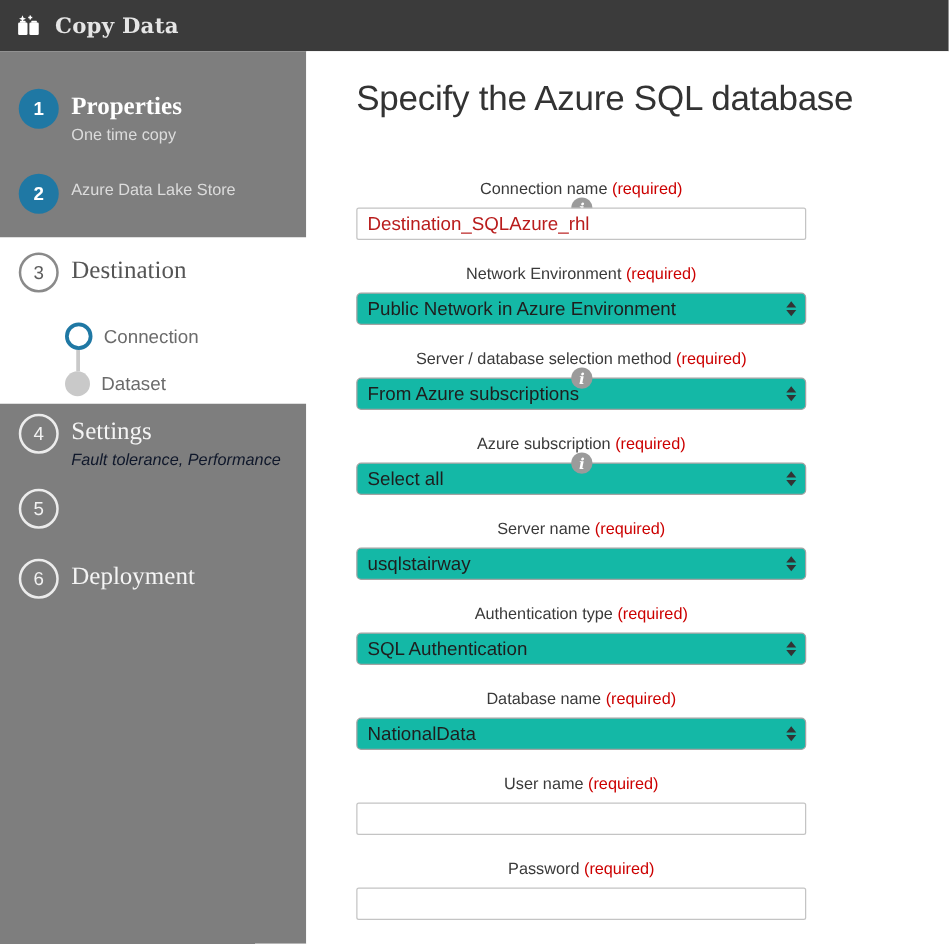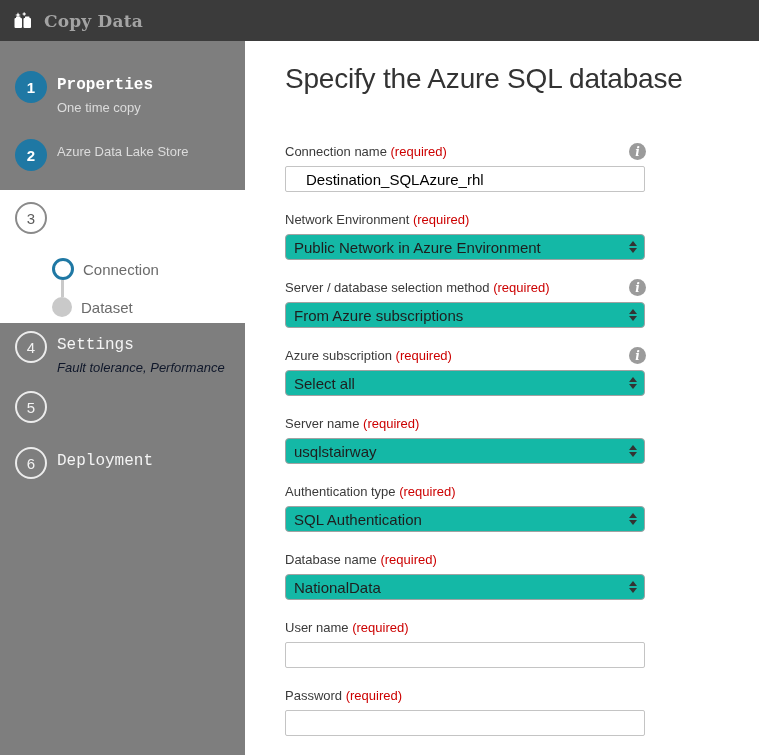--- a/index.html
+++ b/index.html
@@ -12,21 +12,21 @@
   }
 
   
   .topbar {
     position:absolute; top:0; left:0; width:759px; height:41px;
     background:#3b3b3b; display:flex; align-items:center; padding-left:10px;
   }
   .topbar .app-icon { width:26px; height:26px; margin-right:8px; display:flex; align-items:center; justify-content:center; }
   .topbar .app-title {
     font-family:"DejaVu Serif","Liberation Serif",serif;
-    color:#a3a3a3; font-size:17px; font-weight:600; letter-spacing:0.2px;
+    color:#e5e5e5; font-size:17px; font-weight:600; letter-spacing:0.2px;
   }
 
   
   .sidebar { position:absolute; top:41px; left:0; width:245px; bottom:0; display:flex; flex-direction:column; }
   .band { width:100%; }
   .band.gray { background:#7e7e7e; }
   .band.white { background:#ffffff; }
   .band-1 { height:149px; padding-top:30px; }
   .band-2 { height:133px; padding-top:12px; }
   .band-3 { flex:1; padding-top:8px; }
@@ -36,22 +36,22 @@
     width:32px; height:32px; border-radius:50%; flex:0 0 32px;
     display:flex; align-items:center; justify-content:center;
     font-size:15px;
   }
   .step.done .circle { background:#1f78a4; color:#ffffff; font-weight:600; }
   .step.current .circle { background:transparent; border:2px solid #8a8a8a; color:#5c5c5c; }
   .step.upcoming .circle { background:transparent; border:2px solid rgba(255,255,255,0.85); color:#f2f2f2; }
 
   .step .step-text { margin-left:10px; padding-top:2px; }
   .step .step-title {
-    font-family:Liberation Mono, monospace;
-    font-size:16px; line-height:24px;
+    font-family:Liberation Serif, serif;
+    font-size:20px; line-height:24px;
   }
   .step.done .step-title { color:#ffffff; font-weight:bold; }
   .step.current .step-title { color:#555555; font-weight:normal; }
   .step.upcoming .step-title { color:#f4f4f4; font-weight:normal; }
   .step .step-subtitle { font-size:13px; line-height:17px; margin-top:2px; }
   .step.done .step-subtitle { color:#dcdcdc; }
   .step.upcoming .step-subtitle { color:#0f172a;font-style:italic; }
 
   .step-1 { margin-bottom:23px; }
   .step-4 { margin-bottom:15px; }
@@ -65,34 +65,34 @@
   .sub-circle.pending { background:#c9c9c9; border:none; }
   .substep .sub-label { margin-left:9px; font-size:15px; color:#6b6b6b; }
   .sub-connector { position:absolute; left:9px; top:30px; width:3px; height:17px; background:#c9c9c9; }
 
   
   .main { position:absolute; top:41px; left:245px; right:0; bottom:0; background:#ffffff; padding:22px 0 0 40px; }
   .page-heading { font-size:28px; color:#333333; font-weight:400; letter-spacing:-0.2px; }
 
   .form { width:360px; margin-top:48px; }
   .field-group { margin-bottom:19px; }
-  .label-row { display:flex; justify-content:space-between; align-items:center; height:17px; margin-bottom:6px; }
+  .label-row { display:flex; justify-content:space-between; align-items:center; height:17px; margin-bottom:6px;flex-direction:column; }
   .field-label { font-size:13px; color:#3a3a3a; }
   .required { color:#cc0000; }
   .info-icon {
     width:17px; height:17px; border-radius:50%; background:#9b9b9b;
     color:#ffffff; display:flex; align-items:center; justify-content:center;
     font-family:"DejaVu Serif","Liberation Serif",serif;
     font-size:12px; font-weight:bold; font-style:italic;
     flex:0 0 17px; margin-right:-1px;
   }
   .text-input {
     width:100%; height:26px; border:1px solid #c4c4c4; border-radius:2px;
-    font-family:"Liberation Sans",sans-serif; font-size:15px; color:#000000;
-    padding:0 20px; background:#ffffff; outline:none;
+    font-family:"Liberation Sans",sans-serif; font-size:15px; color:#b91c1c;
+    padding:0 8px; background:#ffffff; outline:none;
   }
   .select-box {
     width:100%; height:26px; border:1px solid #a2a2a2; border-radius:4px;
     background:#14b8a6; display:flex; align-items:center; justify-content:space-between;
     padding:0 7px 0 8px; cursor:default;
   }
   .select-value { font-size:15px; color:#1e1e1e; white-space:nowrap; overflow:hidden; }
   .select-arrows { display:flex; flex-direction:column; align-items:center; gap:2px; }
   .tri-up { width:0; height:0; border-left:4px solid transparent; border-right:4px solid transparent; border-bottom:5px solid #333333; }
   .tri-down { width:0; height:0; border-left:4px solid transparent; border-right:4px solid transparent; border-top:5px solid #333333; }
@@ -131,20 +131,23 @@
       <div class="circle">2</div>
       <div class="step-text">
         <div class="step-subtitle">Azure Data Lake Store</div>
       </div>
     </div>
   </div>
 
   <div class="band white band-2">
     <div class="step current step-3">
       <div class="circle">3</div>
+      <div class="step-text">
+        <div class="step-title">Destination</div>
+      </div>
     </div>
     <div class="substeps">
       <div class="sub-connector"></div>
       <div class="substep">
         <span class="sub-circle active"></span>
         <span class="sub-label">Connection</span>
       </div>
       <div class="substep">
         <span class="sub-circle pending"></span>
         <span class="sub-label">Dataset</span>

